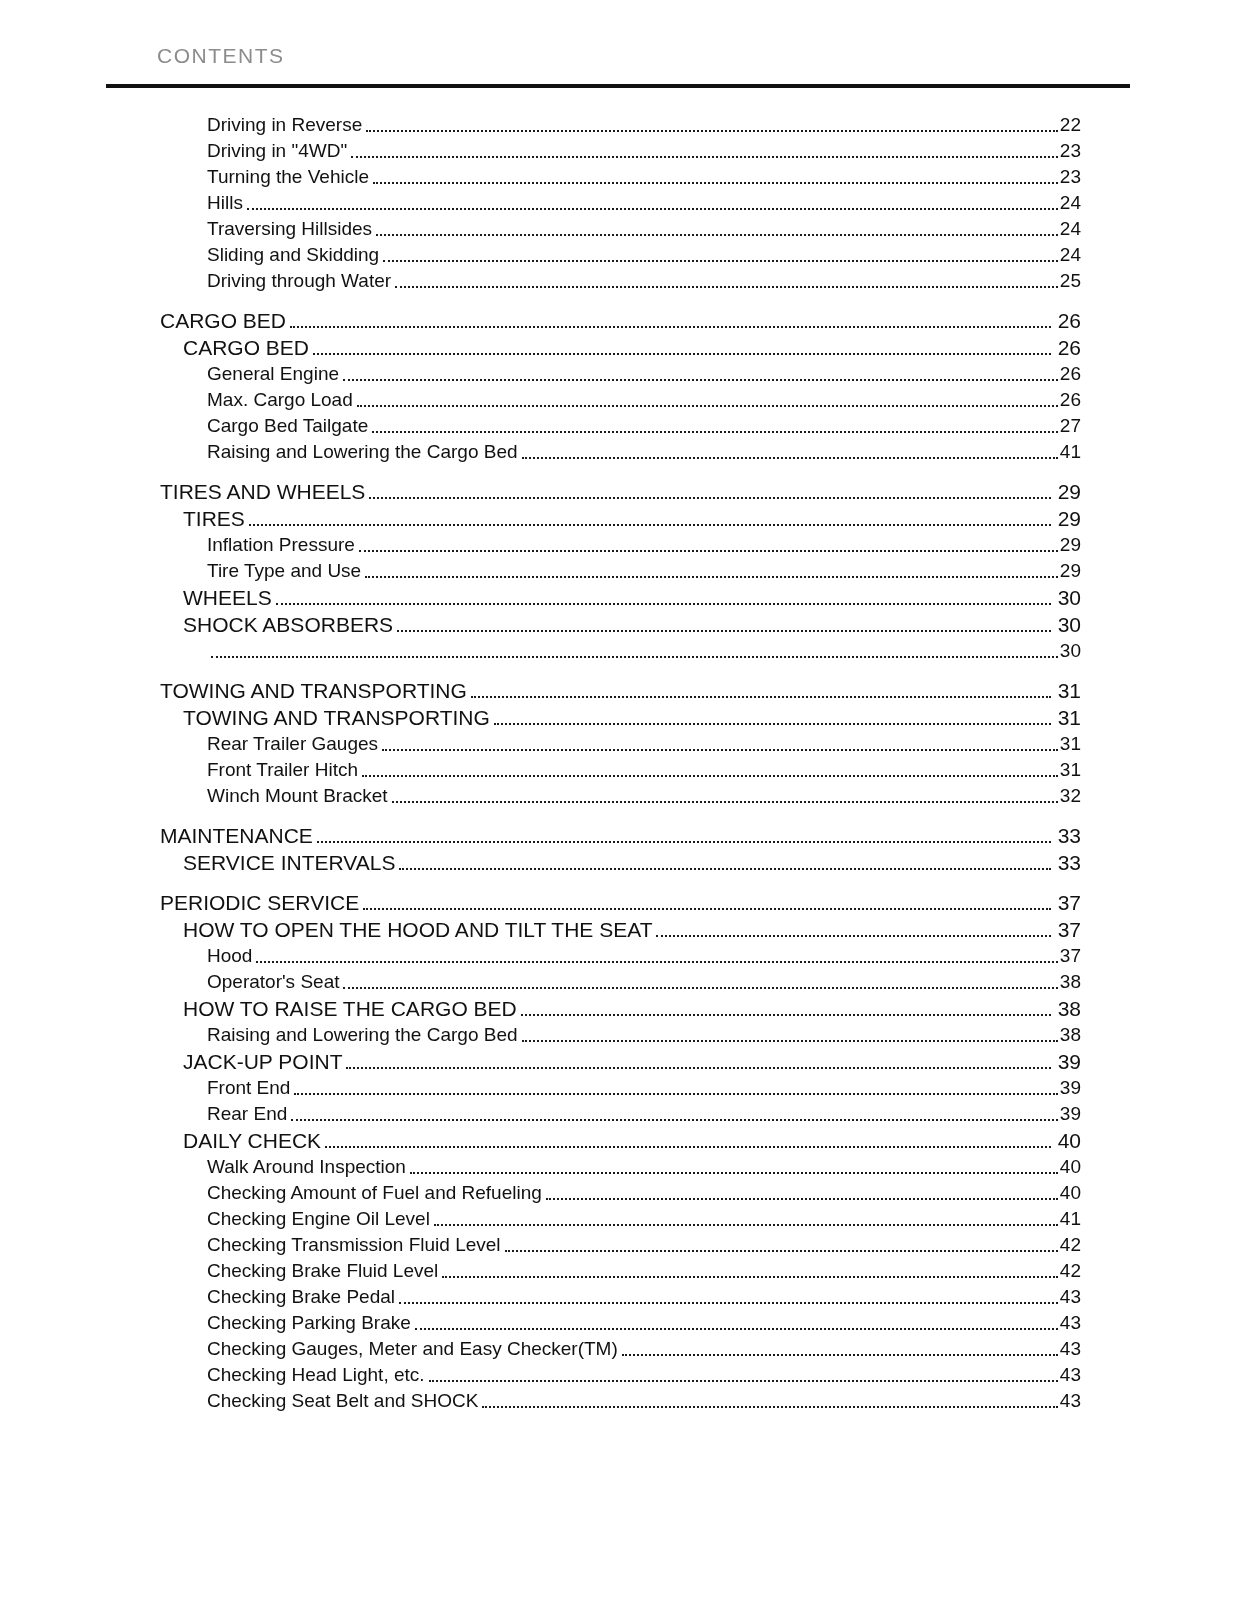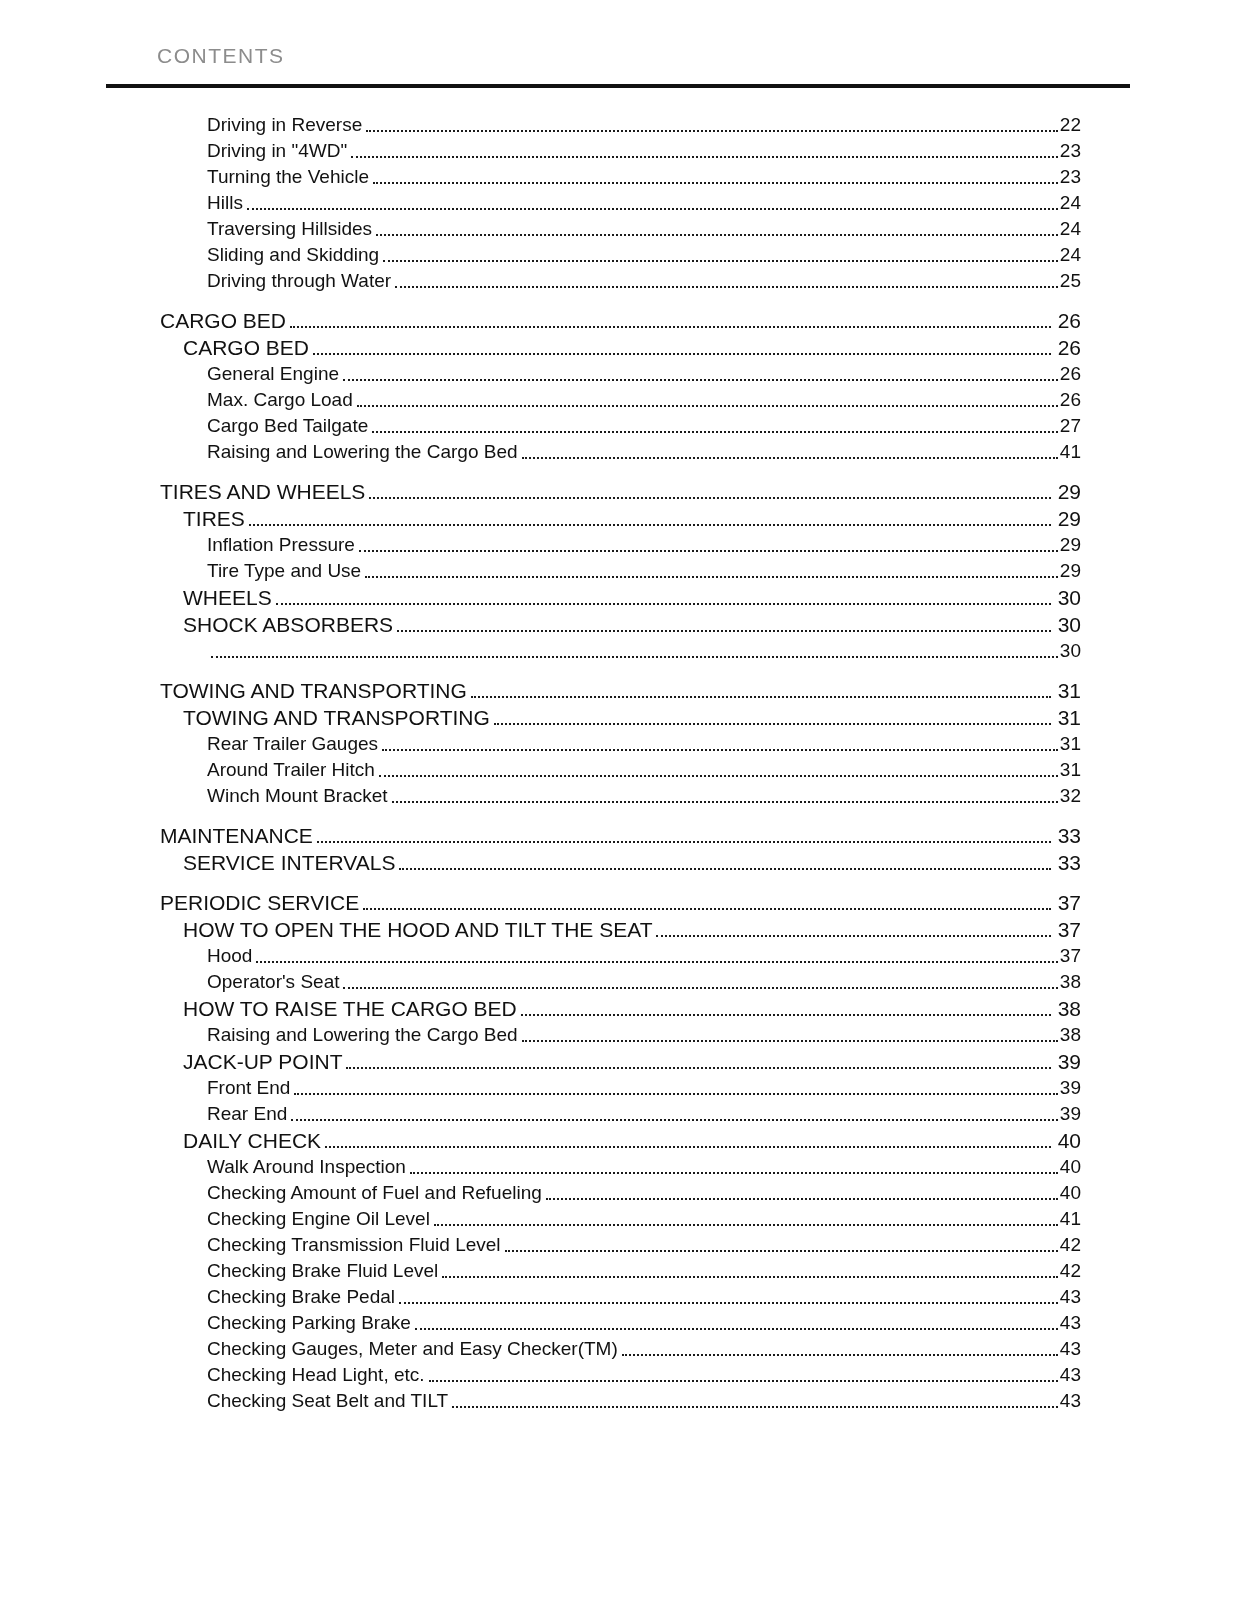--- a/index.html
+++ b/index.html
@@ -190,21 +190,21 @@
           <span class="toc-title">TOWING AND TRANSPORTING</span>
           <span class="toc-leader"></span>
           <span class="toc-page">31</span>
         </div>
         <div class="toc-row l3">
           <span class="toc-title">Rear Trailer Gauges</span>
           <span class="toc-leader"></span>
           <span class="toc-page">31</span>
         </div>
         <div class="toc-row l3">
-          <span class="toc-title">Around Trailer Hitch</span>
+          <span class="toc-title">Front Trailer Hitch</span>
           <span class="toc-leader"></span>
           <span class="toc-page">31</span>
         </div>
         <div class="toc-row l3">
           <span class="toc-title">Winch Mount Bracket</span>
           <span class="toc-leader"></span>
           <span class="toc-page">32</span>
         </div>
       </div>
       <div class="toc-group">
@@ -309,19 +309,19 @@
           <span class="toc-title">Checking Gauges, Meter and Easy Checker(TM)</span>
           <span class="toc-leader"></span>
           <span class="toc-page">43</span>
         </div>
         <div class="toc-row l3">
           <span class="toc-title">Checking Head Light, etc.</span>
           <span class="toc-leader"></span>
           <span class="toc-page">43</span>
         </div>
         <div class="toc-row l3">
-          <span class="toc-title">Checking Seat Belt and TILT</span>
+          <span class="toc-title">Checking Seat Belt and SHOCK</span>
           <span class="toc-leader"></span>
           <span class="toc-page">43</span>
         </div>
       </div>
     </div>
 </div>
 
 </body></html>

